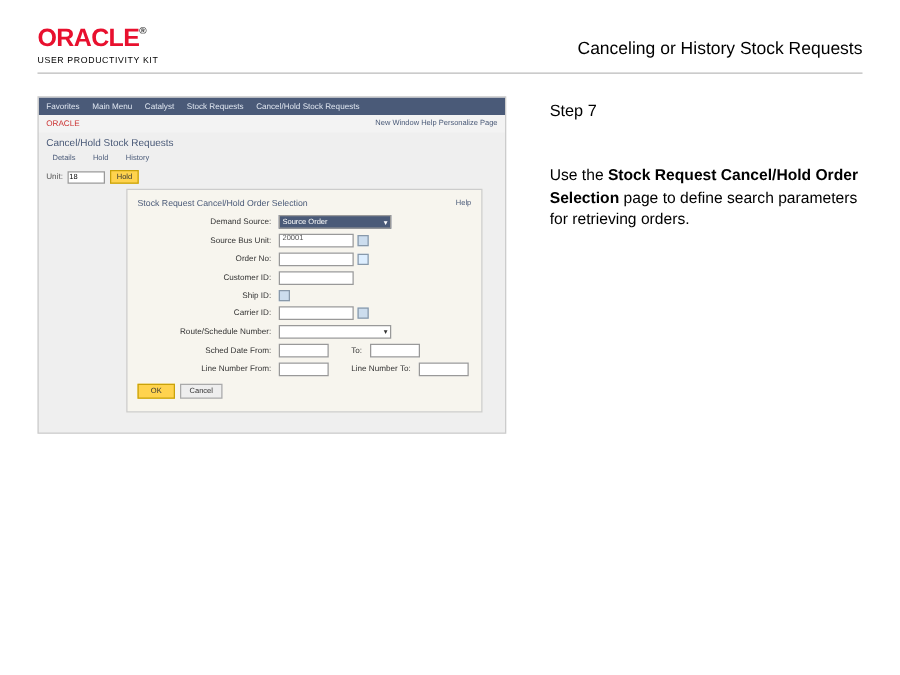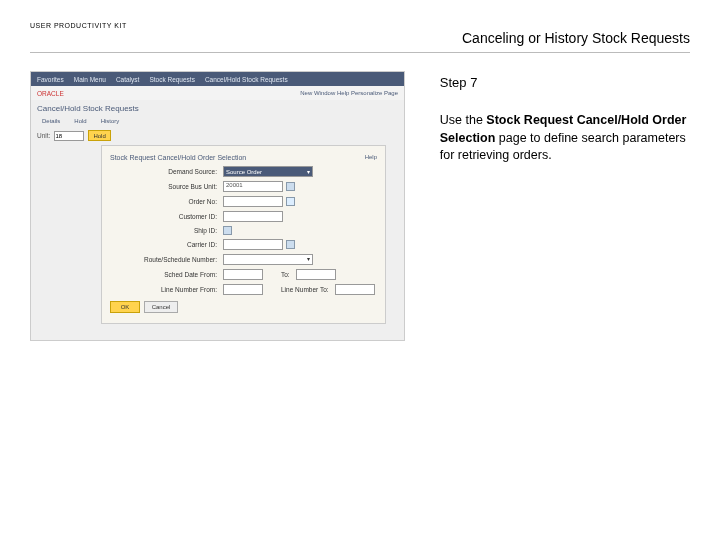--- a/index.html
+++ b/index.html
@@ -24,21 +24,21 @@
     color: #e8102e;
     letter-spacing: -0.5px;
   }
   .oracle-logo sup { font-size: 8px; color: #333; vertical-align: top; }
   .upk-text { font-size: 7px; letter-spacing: 0.5px; color: #000; margin-top: 2px; }
   .title-text { font-size: 14px; color: #000; margin-top: 10px; }
   .divider { height: 1px; background: #bbb; margin: 0 30px 18px 30px; }
   .content { display: flex; padding: 0 30px; }
   .left-col { width: 405px; }
   .right-col { width: 280px; padding-left: 20px; padding-top: 4px; }
-  .step-label { font-size: 13px; margin-bottom: 22px; color: #000; }
+  .step-label { font-size: 13px; margin-bottom: 36px; color: #000; }
   .instruction { font-size: 12.5px; line-height: 1.4; color: #000; }
   .instruction b { font-weight: bold; }
 
   
   .shot {
     width: 375px; height: 270px;
     background: #efefef;
     border: 1px solid #ccc;
     font-size: 6.5px;
     color: #555;
@@ -86,20 +86,23 @@
   .two-col { display: flex; gap: 18px; }
   .form-footer { margin-top: 6px; display: flex; gap: 4px; }
   .okb { background: #ffd34e; border: 1px solid #c9a20a; width: 30px; height: 12px; font-size: 6px; display: flex; align-items: center; justify-content: center; color: #333; }
   .cnb { background: #eee; border: 1px solid #aaa; width: 34px; height: 12px; font-size: 6px; display: flex; align-items: center; justify-content: center; color: #333; }
 </style>
 </head>
 <body>
 
 <div class="header">
   <div class="logo-block">
+    <div class="oracle-logo">
+      <span>ORACLE</span><sup>®</sup>
+    </div>
     <div class="upk-text">USER PRODUCTIVITY KIT</div>
   </div>
   <div class="title-text">Canceling or History Stock Requests</div>
 </div>
 <div class="divider"></div>
 
 <div class="content">
   <div class="left-col">
     <div class="shot">
       <div class="shot-top">

